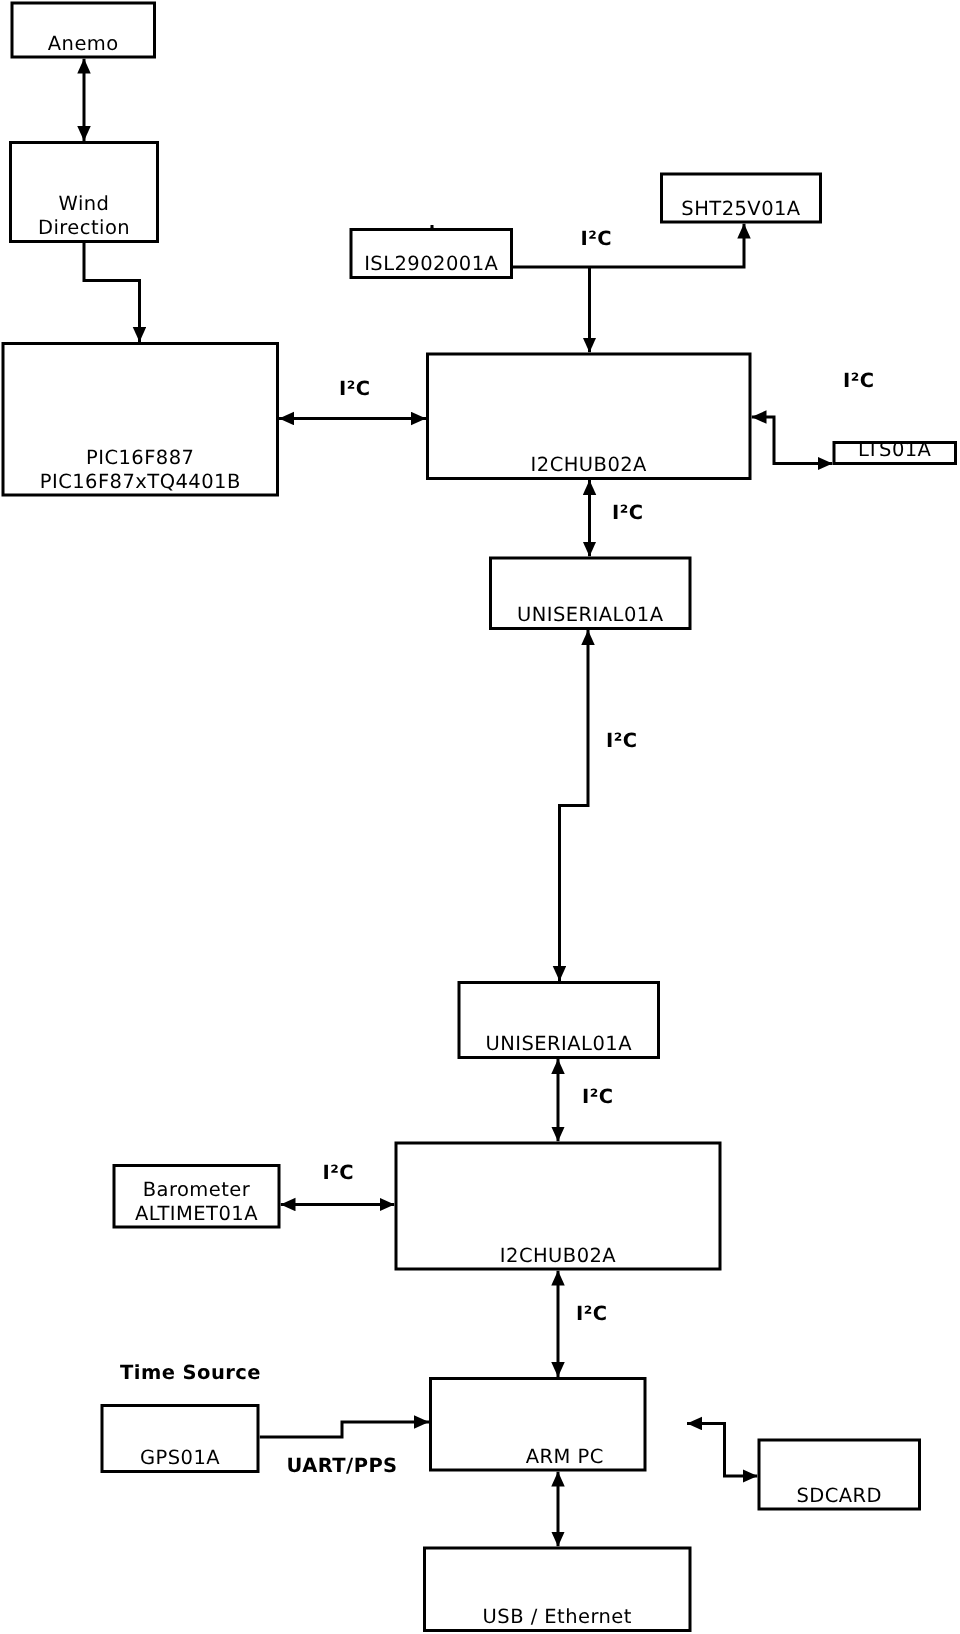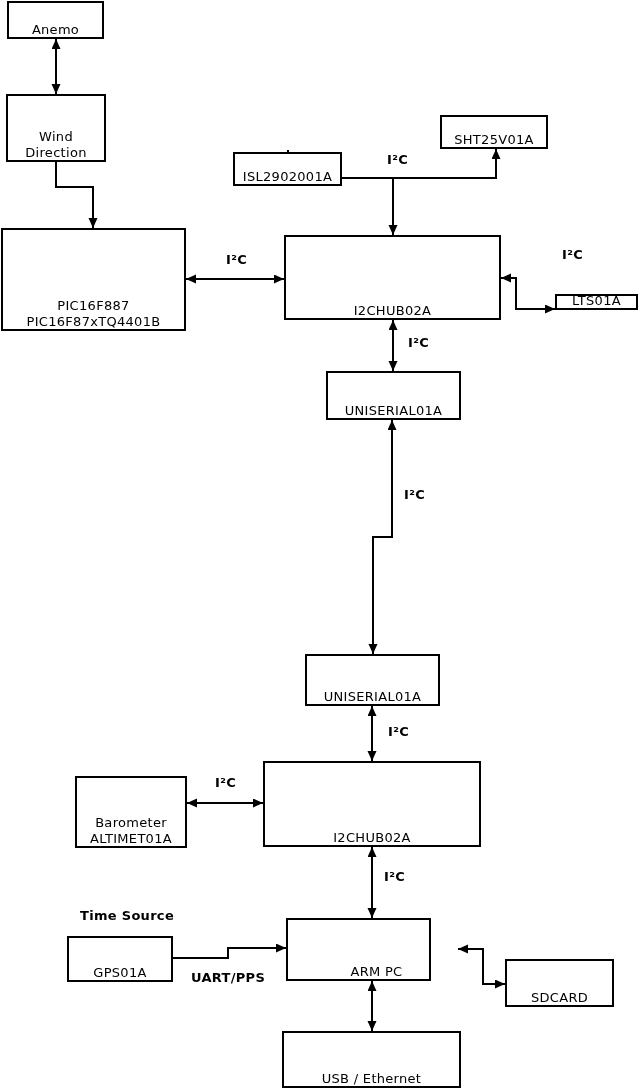--- a/index.html
+++ b/index.html
@@ -104,21 +104,21 @@
   </div>
 
   <div class="node" style="left:326px; top:371px; width:135px; height:49px;">
     <span>UNISERIAL01A</span>
   </div>
 
   <div class="node" style="left:305px; top:654px; width:135px; height:52px;">
     <span>UNISERIAL01A</span>
   </div>
 
-  <div class="node" style="left:75px; top:776px; width:112px; height:72px;">
+  <div class="node" style="left:75px; top:776px; width:112px; height:43px;">
     <span>Barometer</span>
     <span>ALTIMET01A</span>
   </div>
 
   <div class="node" style="left:263px; top:761px; width:218px; height:86px;">
     <span>I2CHUB02A</span>
   </div>
 
   <div class="node" style="left:67px; top:936px; width:106px; height:46px;">
     <span>GPS01A</span>

